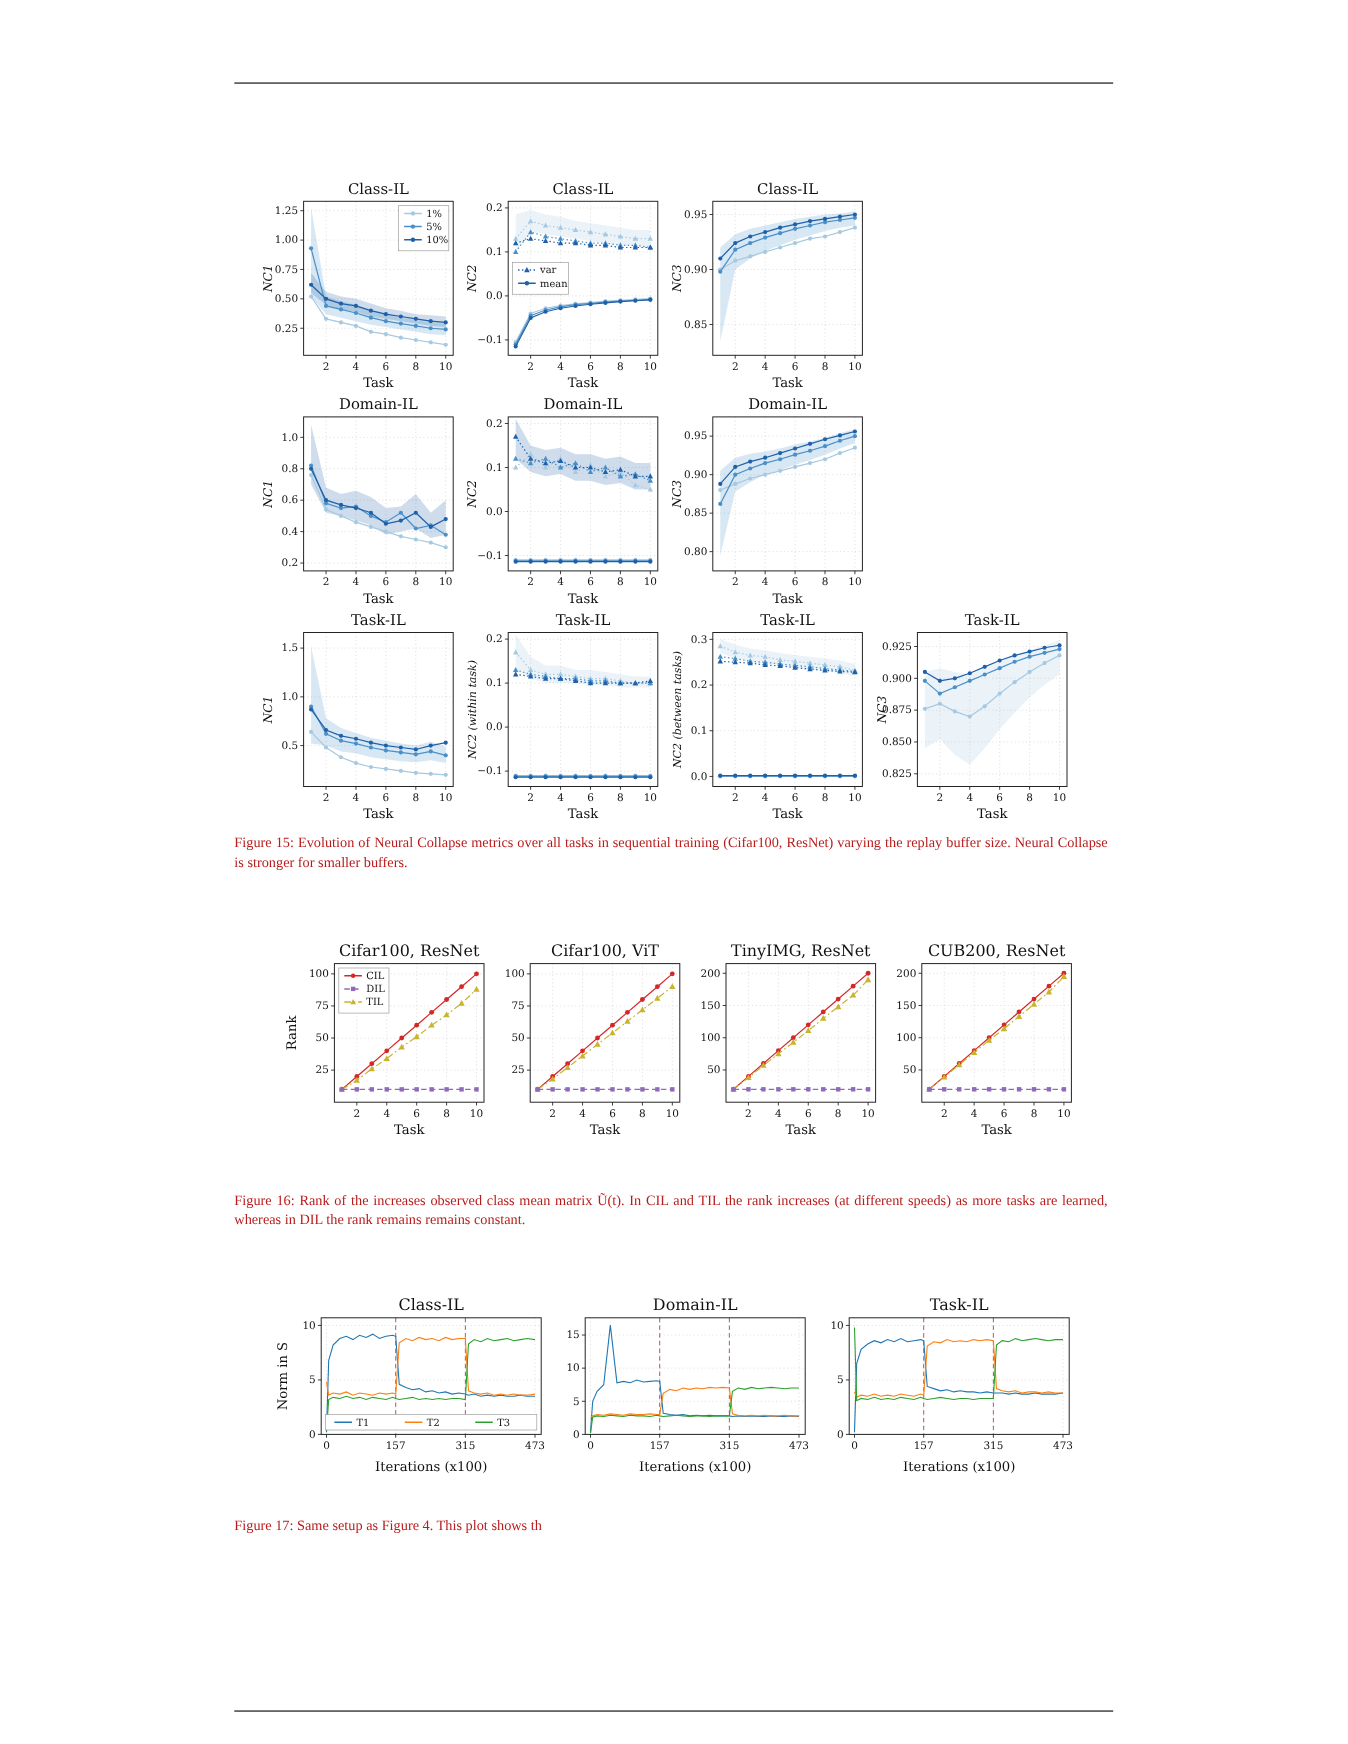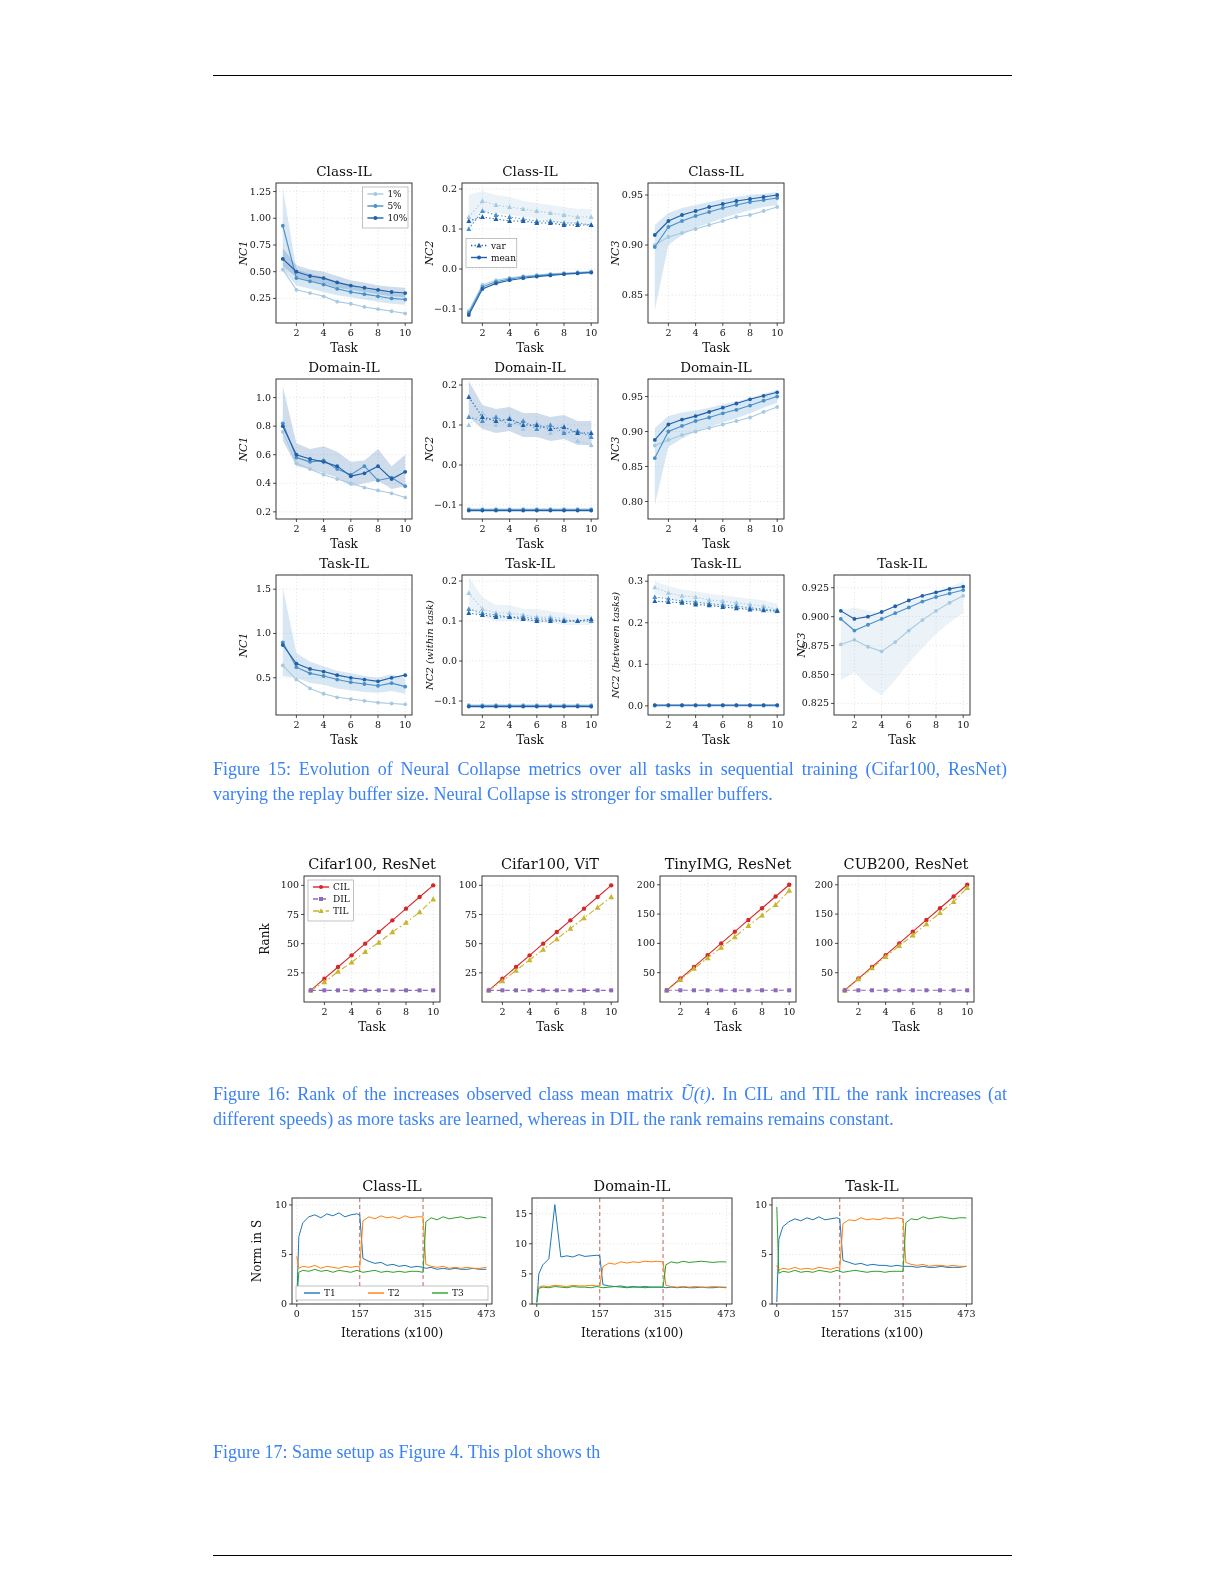--- a/index.html
+++ b/index.html
@@ -4,22 +4,22 @@
 <style>
 *{margin:0;padding:0;box-sizing:border-box}
 html,body{background:#fff}
 body{width:1225px;height:1585px;position:relative;font-family:"Liberation Serif","DejaVu Serif",serif;color:#111}
 .rule{position:absolute;left:213px;width:799px;border-top:1.6px solid #000}
 .rule-top{top:75px}
 .rule-bottom{top:1555px}
 .figure-block{position:absolute}
 .fig-row{display:flex;align-items:flex-end}
 .chart{flex:none}
-.caption{position:absolute;left:213px;width:794px;font-size:18px;line-height:1.37;text-align:justify;color:#3b82f6}
-.caption .math{font-style:italic}
+.caption{position:absolute;left:213px;width:794px;font-size:13px;line-height:1.37;text-align:justify;color:#b91c1c}
+.caption .math{}
 svg{display:block}
 svg text{font-family:"DejaVu Serif","Liberation Serif",serif;fill:#111}
 </style>
 </head>
 <body>
 
 <div class="rule rule-top"></div>
 
 <section class="figure-block" style="top:163px;left:232px;">
   <div class="fig-row">
@@ -1269,15 +1269,15 @@
           <text x="27" y="79.46728971962617" font-size="9.5" text-anchor="end">5</text>
           <line x1="32" y1="26.93457943925233" x2="29" y2="26.93457943925233" stroke="#222" stroke-width="0.8"></line>
           <text x="27" y="29.93457943925233" font-size="9.5" text-anchor="end">10</text>
           <text x="132" y="13" font-size="14.5" text-anchor="middle">Task-IL</text>
           <text x="132" y="159" font-size="12" text-anchor="middle">Iterations (x100)</text>
         </svg>
       </div>
   </div>
 </section>
 
-<p class="caption" style="top:1440px;">Figure 17: Same setup as Figure 4. This plot shows th</p>
+<p class="caption" style="top:1378px;">Figure 17: Same setup as Figure 4. This plot shows th</p>
 
 <div class="rule rule-bottom"></div>
 
 </body></html>

